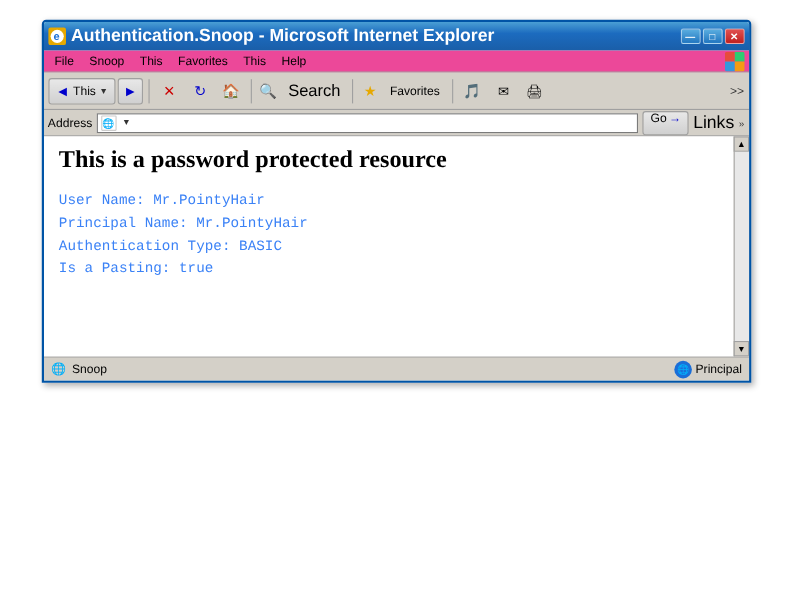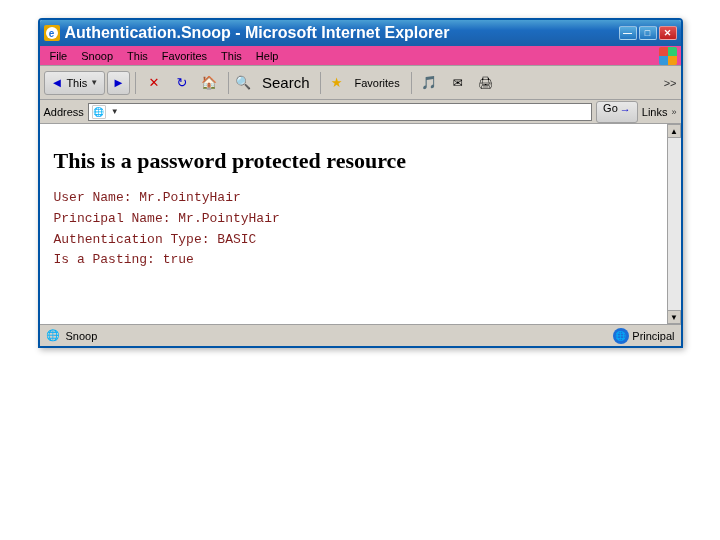--- a/index.html
+++ b/index.html
@@ -283,35 +283,35 @@
       align-items: flex-start;
       gap: 2px;
     }
 
     .go-arrow {
       color: #0000cc;
       font-size: 11px;
     }
 
     .links-btn {
-      font-size: 11px;
+      font-size: 16px;
       font-family: 'Tahoma', sans-serif;
       color: #000;
       cursor: pointer;
     }
 
     .links-chevron {
       font-size: 9px;
       color: #333;
     }
 
     
     .browser-content {
       background: #ffffff;
-      padding: 24px 14px 10px 14px;
+      padding: 8px 14px 10px 14px;
       min-height: 200px;
       position: relative;
     }
 
     .content-scrollbar {
       position: absolute;
       right: 0;
       top: 0;
       bottom: 0;
       width: 14px;
@@ -344,21 +344,21 @@
       font-size: 22px;
       font-family: 'Times New Roman', serif;
       font-weight: bold;
       color: #000000;
       margin-bottom: 14px;
     }
 
     .content-body {
       font-size: 13px;
       font-family: 'Courier New', monospace;
-      color: #7f1d1d;
+      color: #3b82f6;
       line-height: 1.6;
     }
 
     
     .status-bar {
       background: #d4d0c8;
       height: 22px;
       display: flex;
       align-items: center;
       padding: 0 6px;

